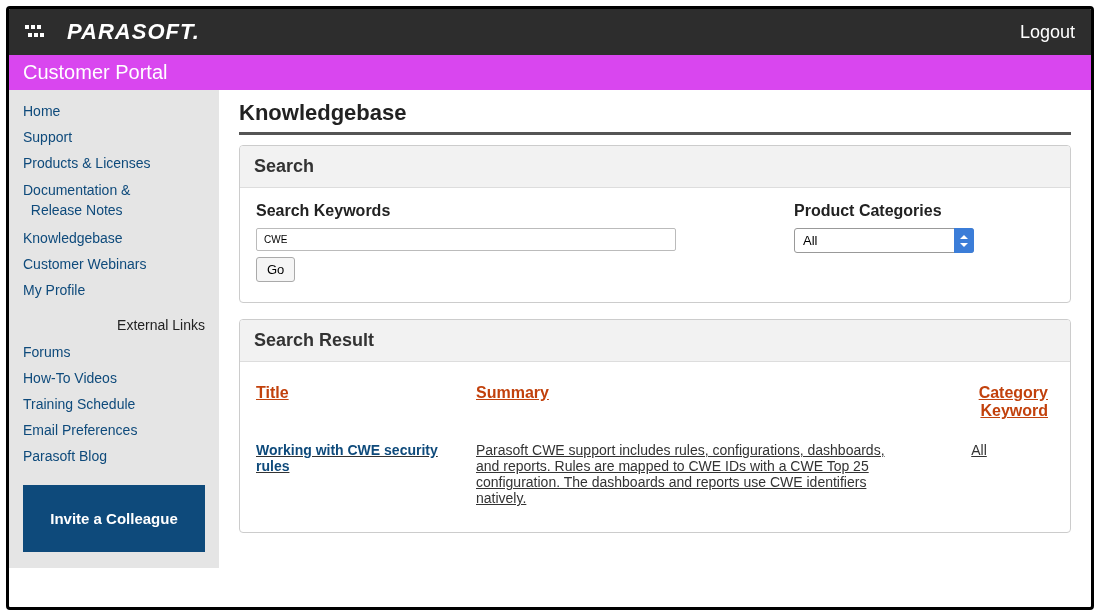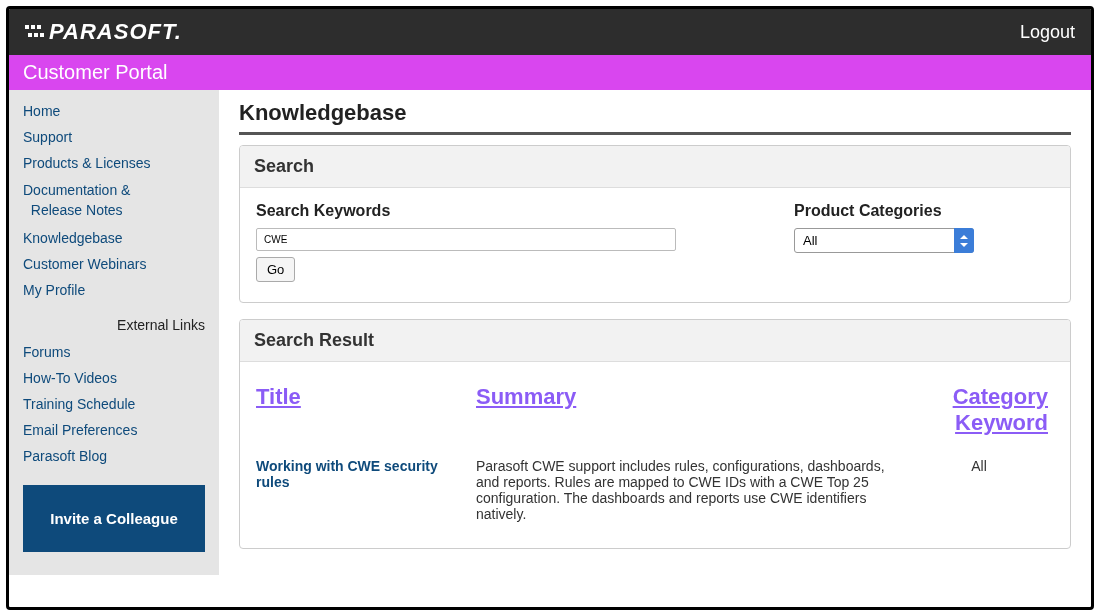--- a/index.html
+++ b/index.html
@@ -28,21 +28,21 @@
     height: 46px;
     padding: 0 16px;
   }
   .logo {
     font-weight: 900;
     font-style: italic;
     font-size: 22px;
     letter-spacing: 1px;
     display: flex;
     align-items: center;
-    gap: 2px;
+    gap: 20px;
   }
   .logo-icon {
     width: 22px;
     height: 18px;
     position: relative;
     display: inline-block;
   }
   .logo-icon svg { display: block; }
   .logout {
     font-size: 18px;
@@ -182,32 +182,33 @@
     justify-content: center;
     pointer-events: none;
   }
   .select-arrow svg { width: 10px; height: 12px; }
   .result-table {
     width: 100%;
     border-collapse: collapse;
   }
   .result-table th {
     text-align: left;
-    font-size: 22px;
-    color: #8b5cf6;
+    font-size: 16px;
+    color: #c2410c;
     text-decoration: underline;
     padding: 8px 6px 16px 0;
     vertical-align: top;
   }
   .result-table th.col-cat { text-align: right; width: 140px; }
   .result-table td {
     font-size: 14px;
     color: #333;
     padding: 6px 10px 6px 0;
     vertical-align: top;
+    text-decoration: underline;
   }
   .result-table td.title-cell a {
     color: #0e4a7b;
     font-weight: bold;
     text-decoration: none;
     cursor: pointer;
   }
   .result-table td.cat-cell { text-align: center; }
 </style>
 </head>

